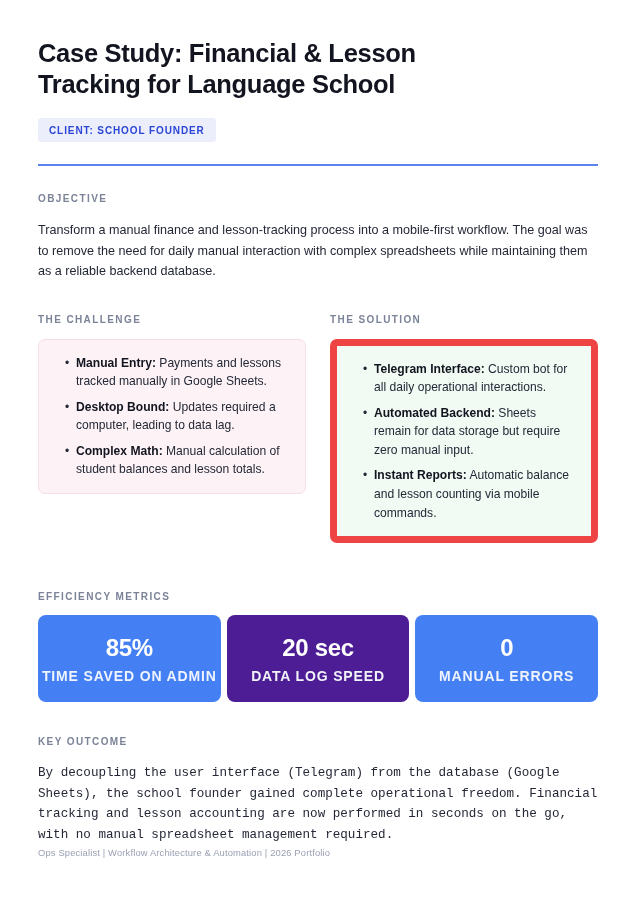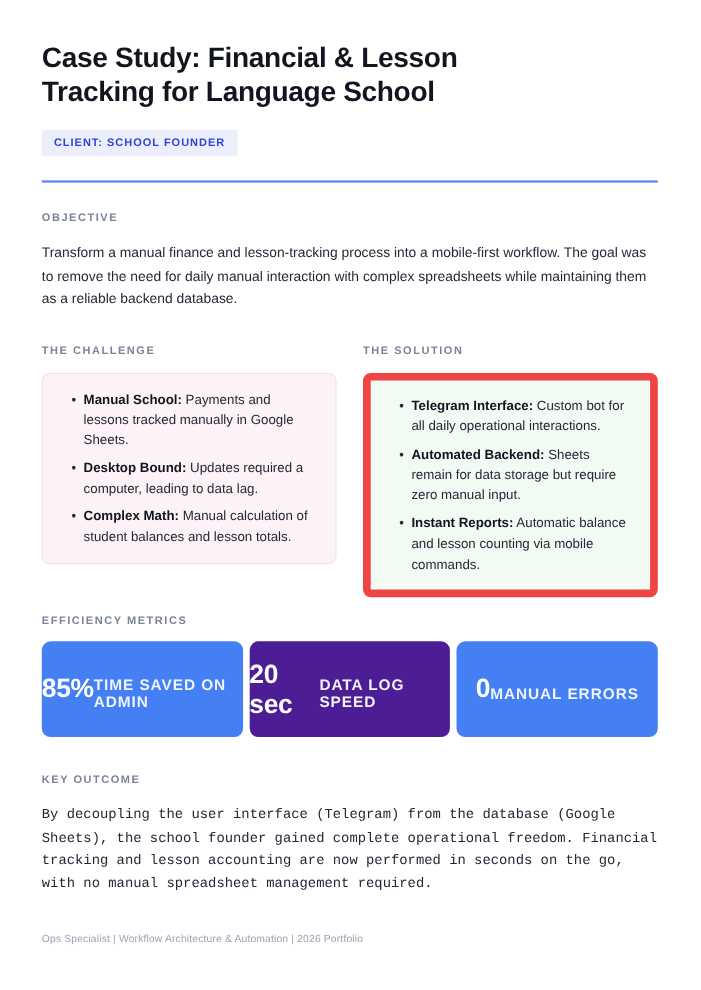--- a/index.html
+++ b/index.html
@@ -106,34 +106,36 @@
     content: "\2022";
     position: absolute;
     left: -2px;
     top: 0;
     color: #242836;
     font-size: 12px;
   }
   .card li b { font-weight: bold; color: #12141f; }
 
   
-  .metrics-block { margin-top: 16px; }
+  .metrics-block { margin-top: 48px; }
   .metrics {
     display: flex;
     gap: 6px;
     margin-top: 13px;
   }
   .metric {
     flex: 1;
     height: 87px;
     border-radius: 8px;
     display: flex;
+    flex-direction: column;
     align-items: center;
     justify-content: center;
     box-sizing: border-box;
+    text-align: center;
   }
   .metric.blue { background: #4480f3; }
   .metric.dark { background: #4c1d95; }
   .metric-value {
     font-size: 24px;
     font-weight: bold;
     color: #ffffff;
     letter-spacing: -0.3px;
     line-height: 27px;
   }
@@ -178,21 +180,21 @@
     <div class="body-text">Transform a manual finance and lesson-tracking process into a mobile-first workflow. The goal was to remove the need for daily manual interaction with complex spreadsheets while maintaining them as a reliable backend database.</div>
   </div>
 
   <div class="columns">
 
     <div class="col">
       <div class="section-label">THE CHALLENGE</div>
       <div class="card challenge">
         <ul>
           <li>
-            <b>Manual School:</b><span> Payments and lessons tracked manually in Google Sheets.</span>
+            <b>Manual Entry:</b><span> Payments and lessons tracked manually in Google Sheets.</span>
           </li>
           <li>
             <b>Desktop Bound:</b><span> Updates required a computer, leading to data lag.</span>
           </li>
           <li>
             <b>Complex Math:</b><span> Manual calculation of student balances and lesson totals.</span>
           </li>
         </ul>
       </div>
     </div>

